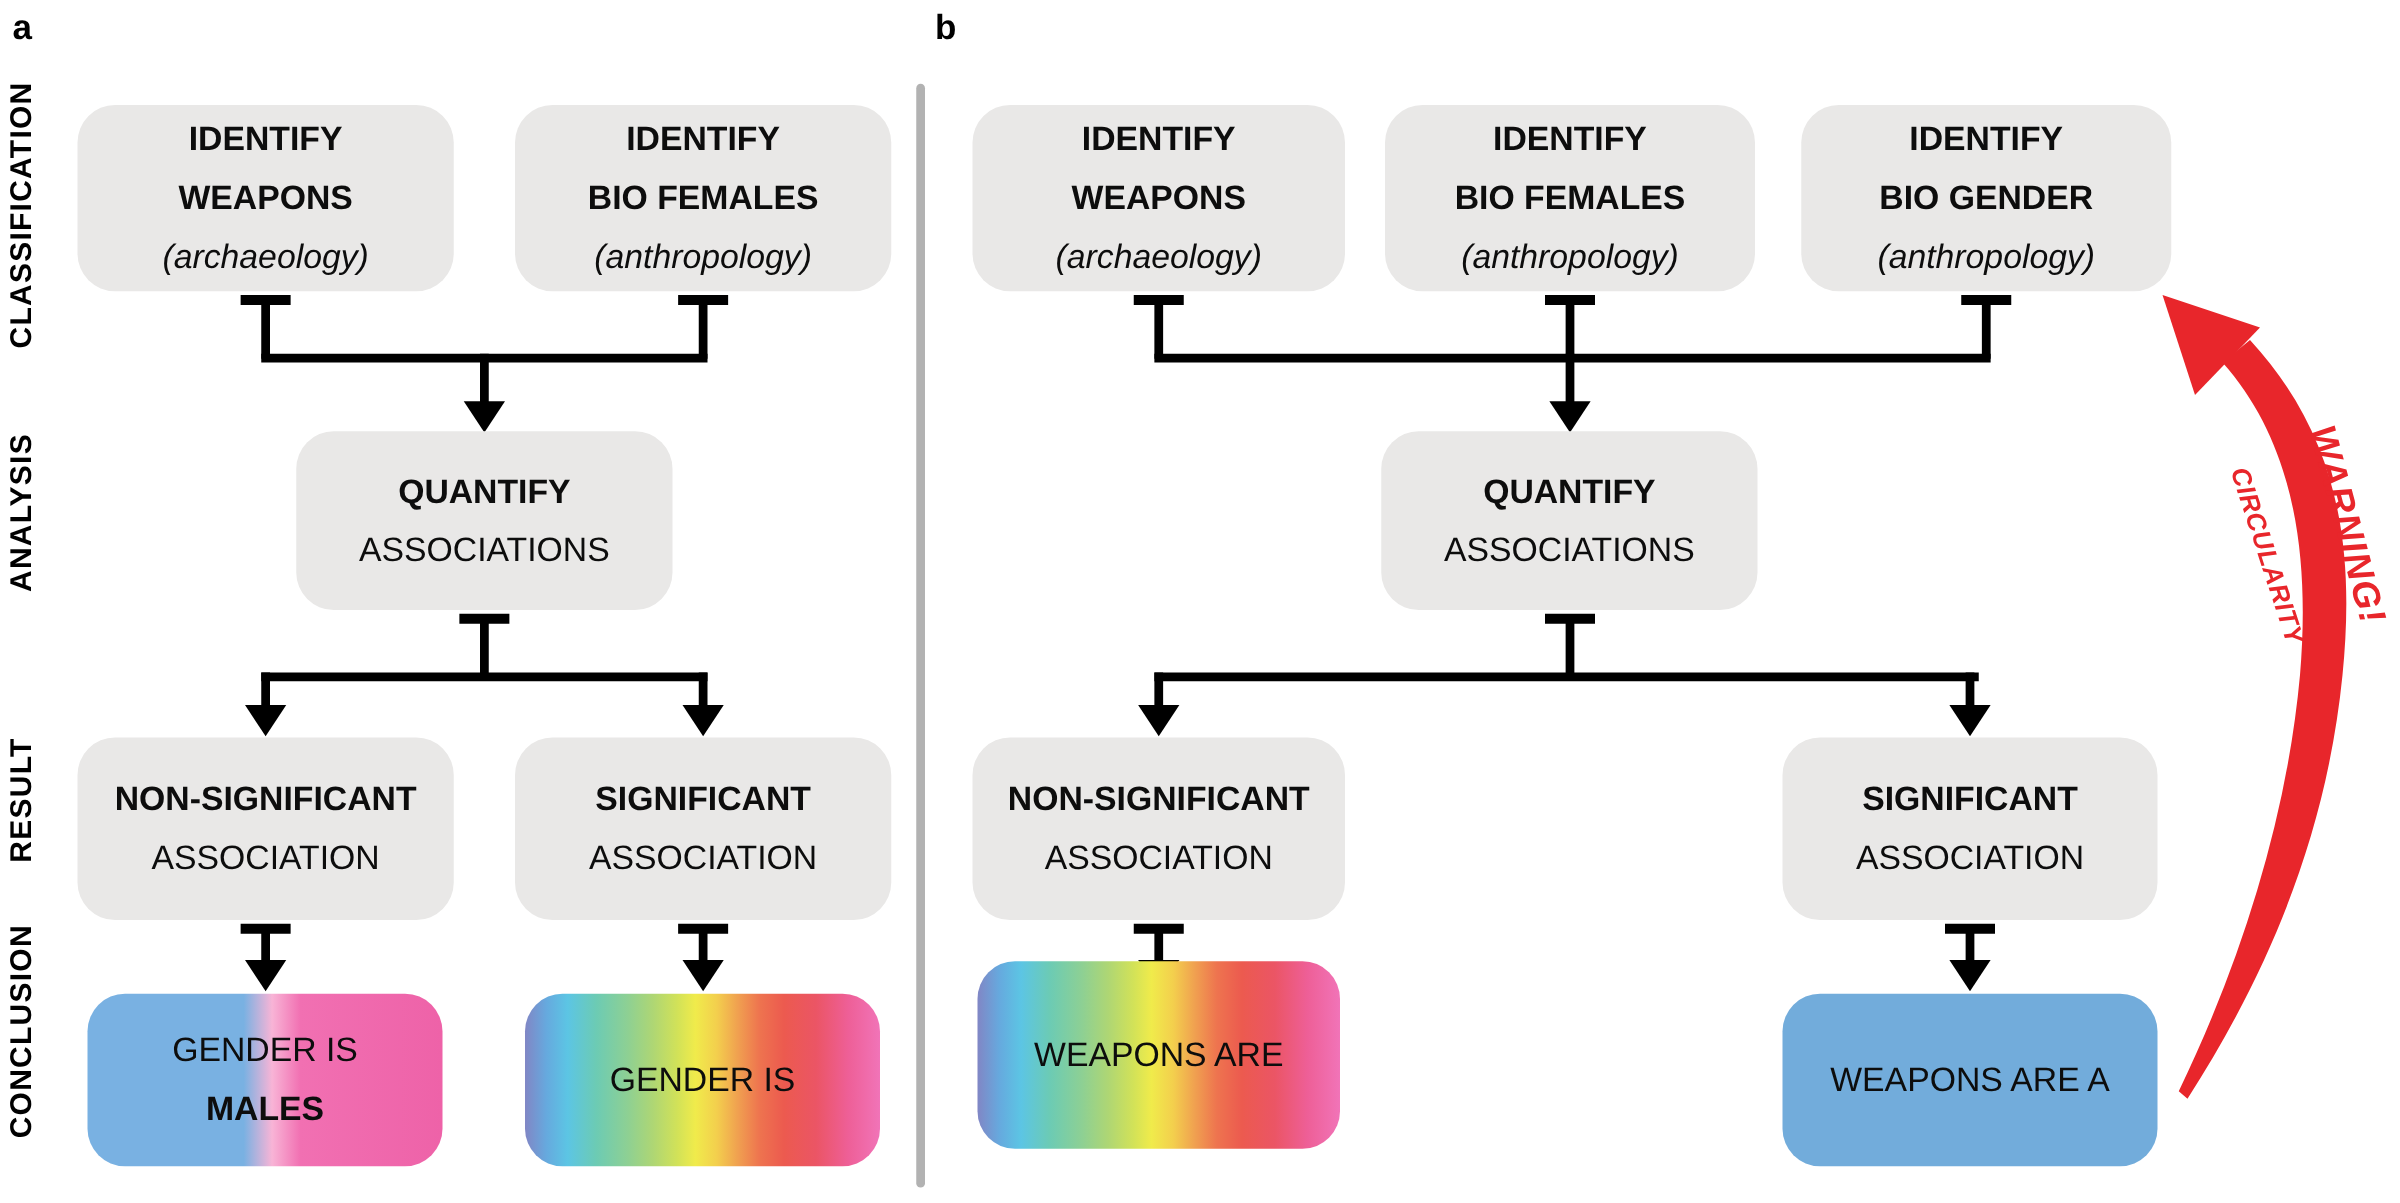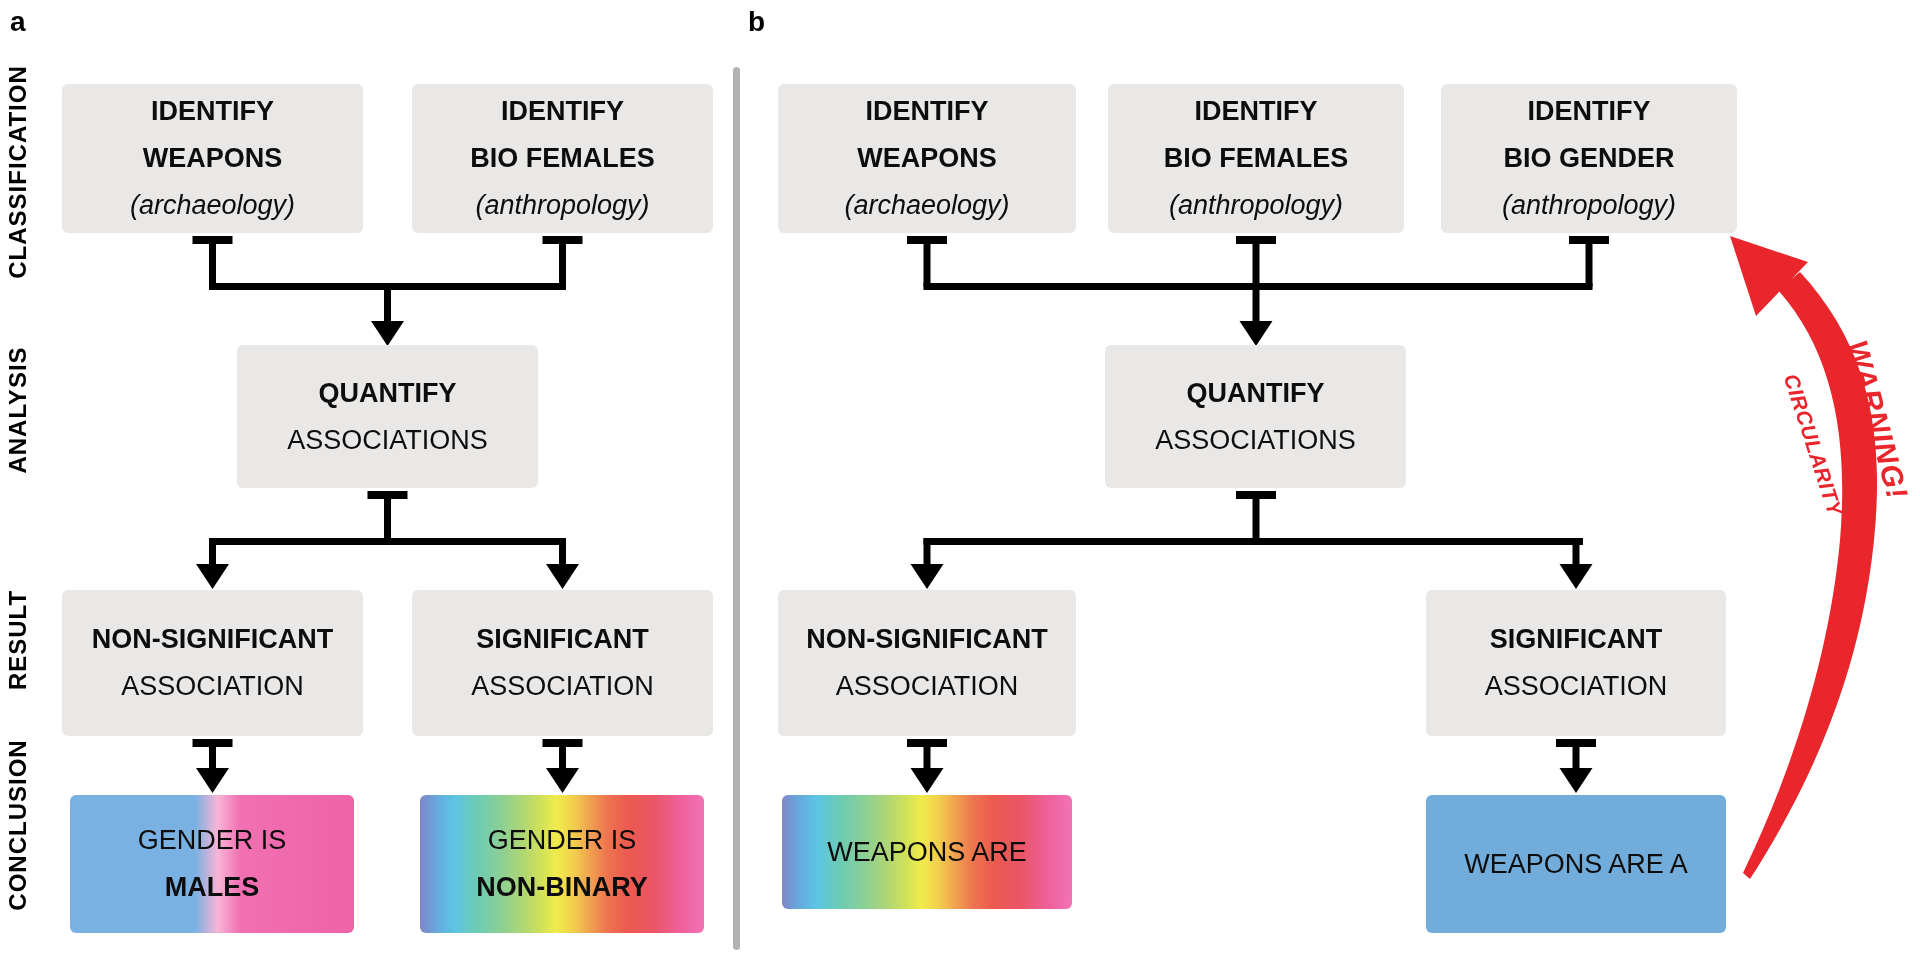--- a/index.html
+++ b/index.html
@@ -2,21 +2,21 @@
 <html style="--boxgray: #e9e8e7; --blue: #72acdb; --red: #e8262b;"><head>
 <meta charset="utf-8">
 <style>
   html,body{margin:0;padding:0;background:#ffffff;}
   #figure{position:relative;width:1920px;height:962px;background:#ffffff;overflow:hidden;
           font-family:"Liberation Sans",sans-serif;color:#0d0d0d;}
   svg.layer{position:absolute;left:0;top:0;width:1920px;height:962px;}
   .panel-label{position:absolute;font-size:28px;font-weight:700;color:#000;}
   .vlabel{position:absolute;font-size:24px;font-weight:700;letter-spacing:1px;white-space:nowrap;
           transform:translate(-50%,-50%) rotate(-90deg);color:#000;}
-  .box{position:absolute;background:var(--boxgray);border-radius:6px;display:flex;flex-direction:column;
+  .box{position:absolute;background:var(--boxgray);border-radius:30px;display:flex;flex-direction:column;
        align-items:center;justify-content:center;text-align:center;font-size:27px;line-height:47px;}
   .box .b{font-weight:700;}
   .box .r{font-weight:400;}
   .box .i{font-style:italic;font-weight:400;text-align:right;}
   .grad-binary{background:linear-gradient(90deg,#79b1e2 0%,#79b1e2 44%,#f8b4d6 52%,#f170b2 60%,#ee62a8 100%);}
   .grad-rainbow{background:linear-gradient(90deg,#8186c5 0%,#66a9de 6%,#5cc5e4 12%,#6ccbb4 20%,#8ed093 29%,
        #aed674 36%,#d2e258 43%,#f0eb4b 48%,#f3cf4d 54%,#f0a050 60%,#ee744f 66%,#ec5a4f 73%,
        #eb5565 82%,#ee5f97 91%,#f174b8 100%);}
   .blue-box{background:var(--blue);}
   .warn-text{position:absolute;color:var(--red);font-weight:700;font-style:italic;white-space:nowrap;}
@@ -130,21 +130,20 @@
       <div class="r">ASSOCIATION</div>
     </div>
 
     <div class="box grad-binary" style="left:70px;top:795px;width:284px;height:138px;">
       <div class="r">GENDER IS</div>
       <div class="b">MALES</div>
     </div>
 
     <div class="box grad-rainbow" style="left:420px;top:795px;width:284px;height:138px;">
       <div class="r">GENDER IS</div>
-      <div class="b">NON-BINARY</div>
     </div>
   </div>
 
   <div>
     <div class="box" style="left:778px;top:84px;width:298px;height:149px;">
       <div class="b">IDENTIFY</div>
       <div class="b">WEAPONS</div>
       <div class="i">(archaeology)</div>
     </div>
 
@@ -168,21 +167,21 @@
     <div class="box" style="left:778px;top:590px;width:298px;height:146px;">
       <div class="b">NON-SIGNIFICANT</div>
       <div class="r">ASSOCIATION</div>
     </div>
 
     <div class="box" style="left:1426px;top:590px;width:300px;height:146px;">
       <div class="b">SIGNIFICANT</div>
       <div class="r">ASSOCIATION</div>
     </div>
 
-    <div class="box grad-rainbow" style="left:782px;top:795px;width:290px;height:114px;">
+    <div class="box grad-rainbow" style="left:782px;top:769px;width:290px;height:150px;">
       <div class="r">WEAPONS ARE</div>
     </div>
 
     <div class="box blue-box" style="left:1426px;top:795px;width:300px;height:138px;">
       <div class="r">WEAPONS ARE A</div>
     </div>
 
     <div class="warn-text warn-big" style="left:1877px;top:420px;">WARNING!</div>
     <div class="warn-text warn-small" style="left:1813px;top:445px;">CIRCULARITY</div>
   </div>

